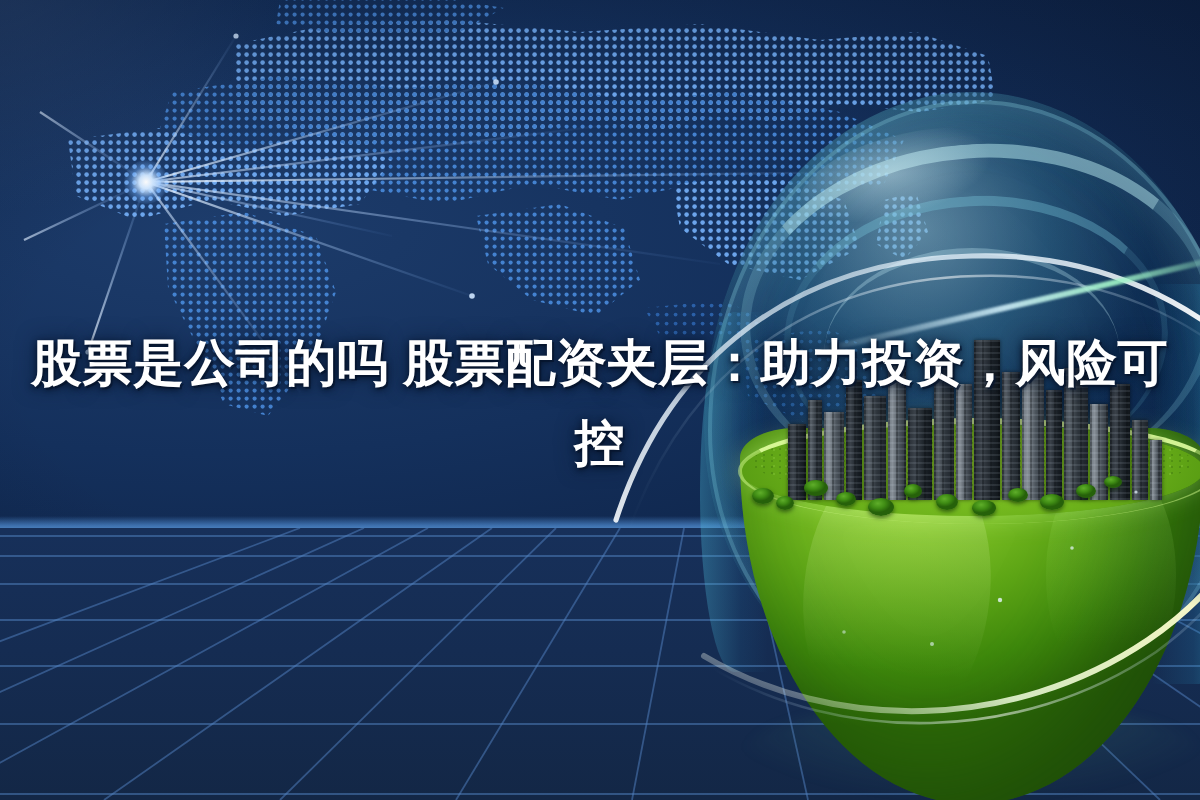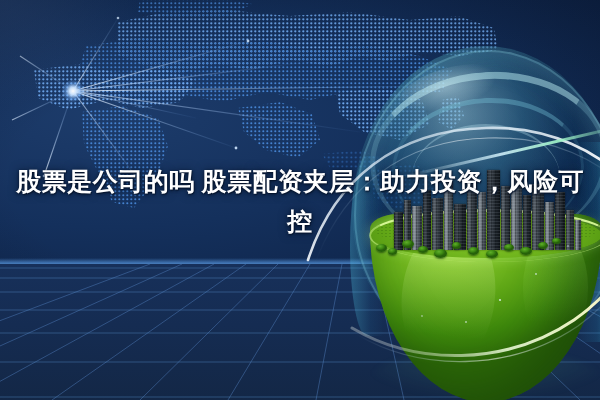--- a/index.html
+++ b/index.html
@@ -5,21 +5,21 @@
   html, body {
     margin: 0;
     padding: 0;
     background: #0a1a33;
   }
   #stage {
     position: relative;
     width: 600px;
     height: 400px;
     overflow: hidden;
-    font-family: Liberation Serif, serif;
+    font-family: Liberation Sans, sans-serif;
     background: #404040;
   }
 
   
   .bg-base {
     position: absolute;
     inset: 0;
     background:
       radial-gradient(150% 90% at 18% 28%, #1d3c6b 0%, #14305c 32%, #0e2347 62%, #0b1c3a 100%);
   }

